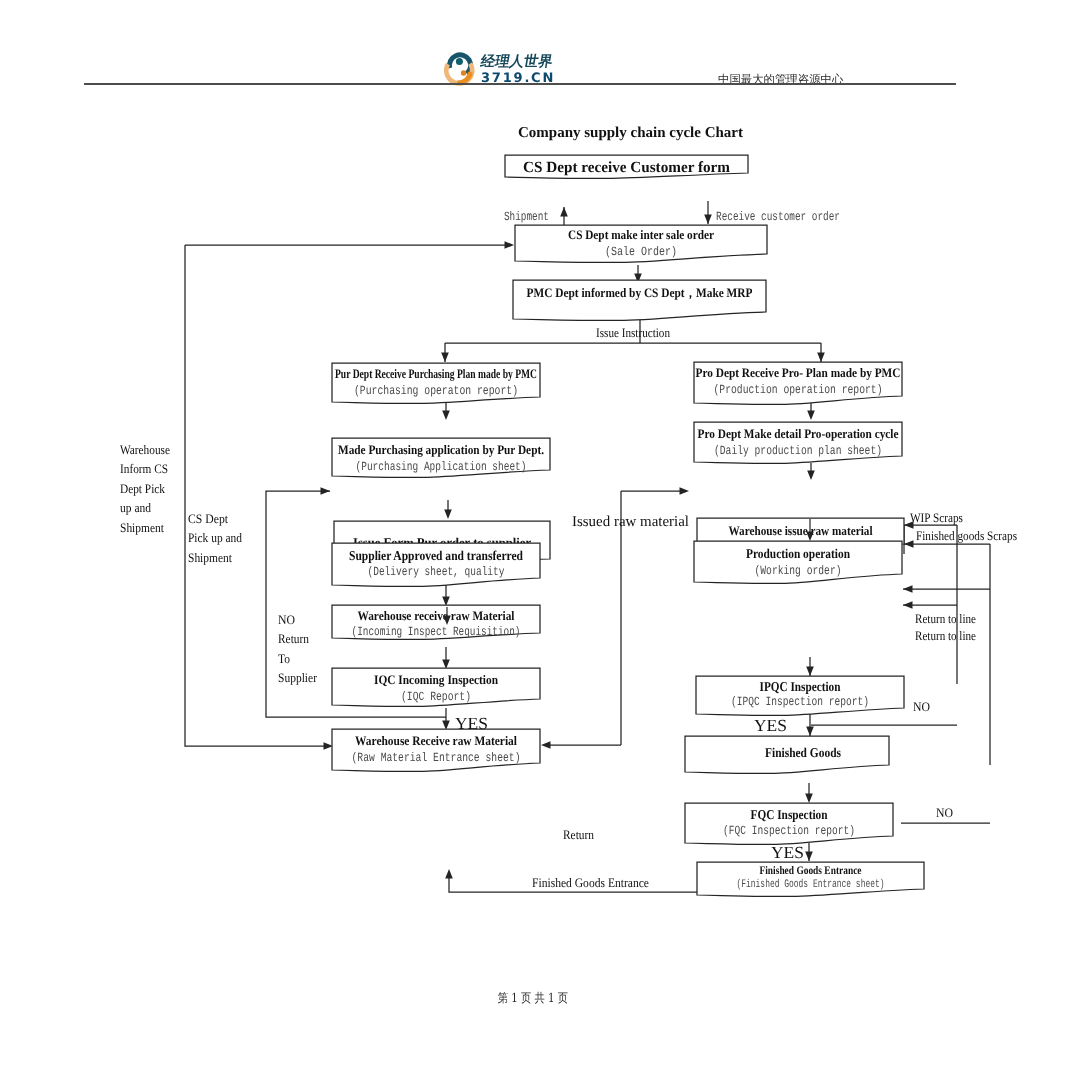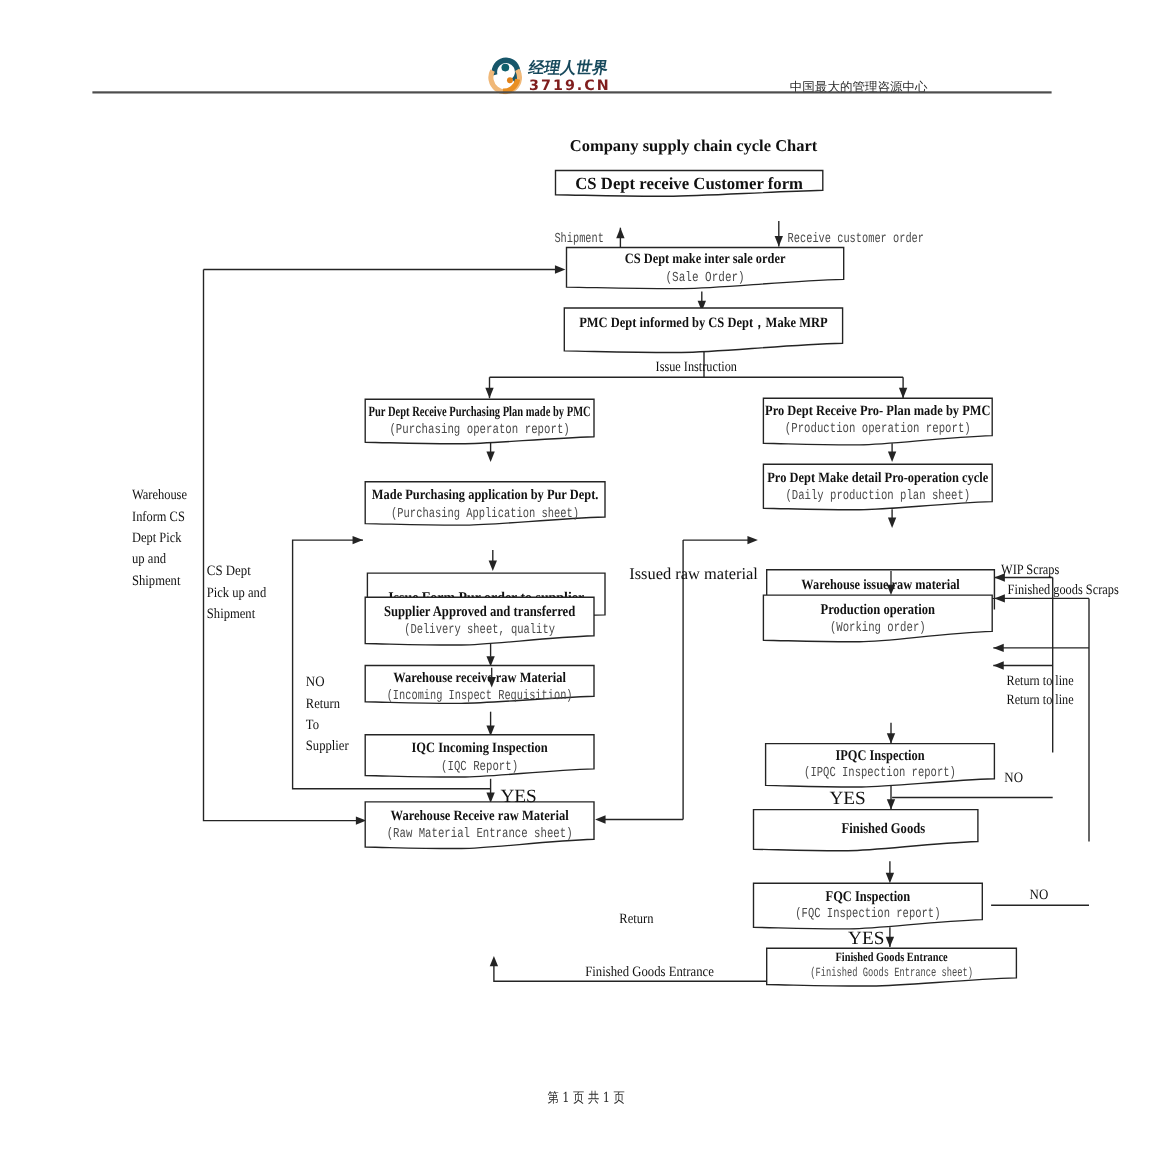--- a/index.html
+++ b/index.html
@@ -8,21 +8,21 @@
        font-family:"Liberation Serif",serif;
        -webkit-font-smoothing:antialiased;text-rendering:geometricPrecision;}
   #page{position:relative;width:1069px;height:1069px;background:#fff;overflow:hidden;}
   #chart{position:absolute;left:0;top:0;}
   .hdr-rule{position:absolute;left:84px;top:83px;width:872px;height:1.6px;background:#4d4d4d;}
   .logo{position:absolute;left:441px;top:50px;width:38px;height:36px;}
   .logo-cn{position:absolute;left:482px;top:55px;font-family:"DejaVu Sans",sans-serif;
            font-size:14.5px;font-weight:bold;color:#17495c;line-height:14px;
            transform:skewX(-10deg) scaleX(0.99);transform-origin:0 0;white-space:nowrap;}
   .logo-dom{position:absolute;left:481px;top:73px;font-family:"DejaVu Sans",sans-serif;
-            font-size:13px;font-weight:bold;color:#7f1d1d;letter-spacing:1.8px;
+            font-size:13px;font-weight:bold;color:#0c4a6e;letter-spacing:1.8px;
             line-height:11px;white-space:nowrap;}
   .tagline{position:absolute;left:718px;top:73px;font-family:"DejaVu Sans",sans-serif;
            font-size:11.4px;color:#2b2b2b;line-height:13px;white-space:nowrap;}
   .ptitle{position:absolute;left:0;top:125px;width:1261px;text-align:center;
           font-size:15px;font-weight:bold;color:#111;line-height:17px;}
   .pfooter{position:absolute;left:12px;top:991px;width:1042px;text-align:center;
            font-family:"DejaVu Serif",serif;font-size:12.5px;color:#2a2a2a;line-height:14px;}
   .pfooter span{display:inline-block;transform:scaleX(0.82);transform-origin:center;}
 </style>
 </head>

